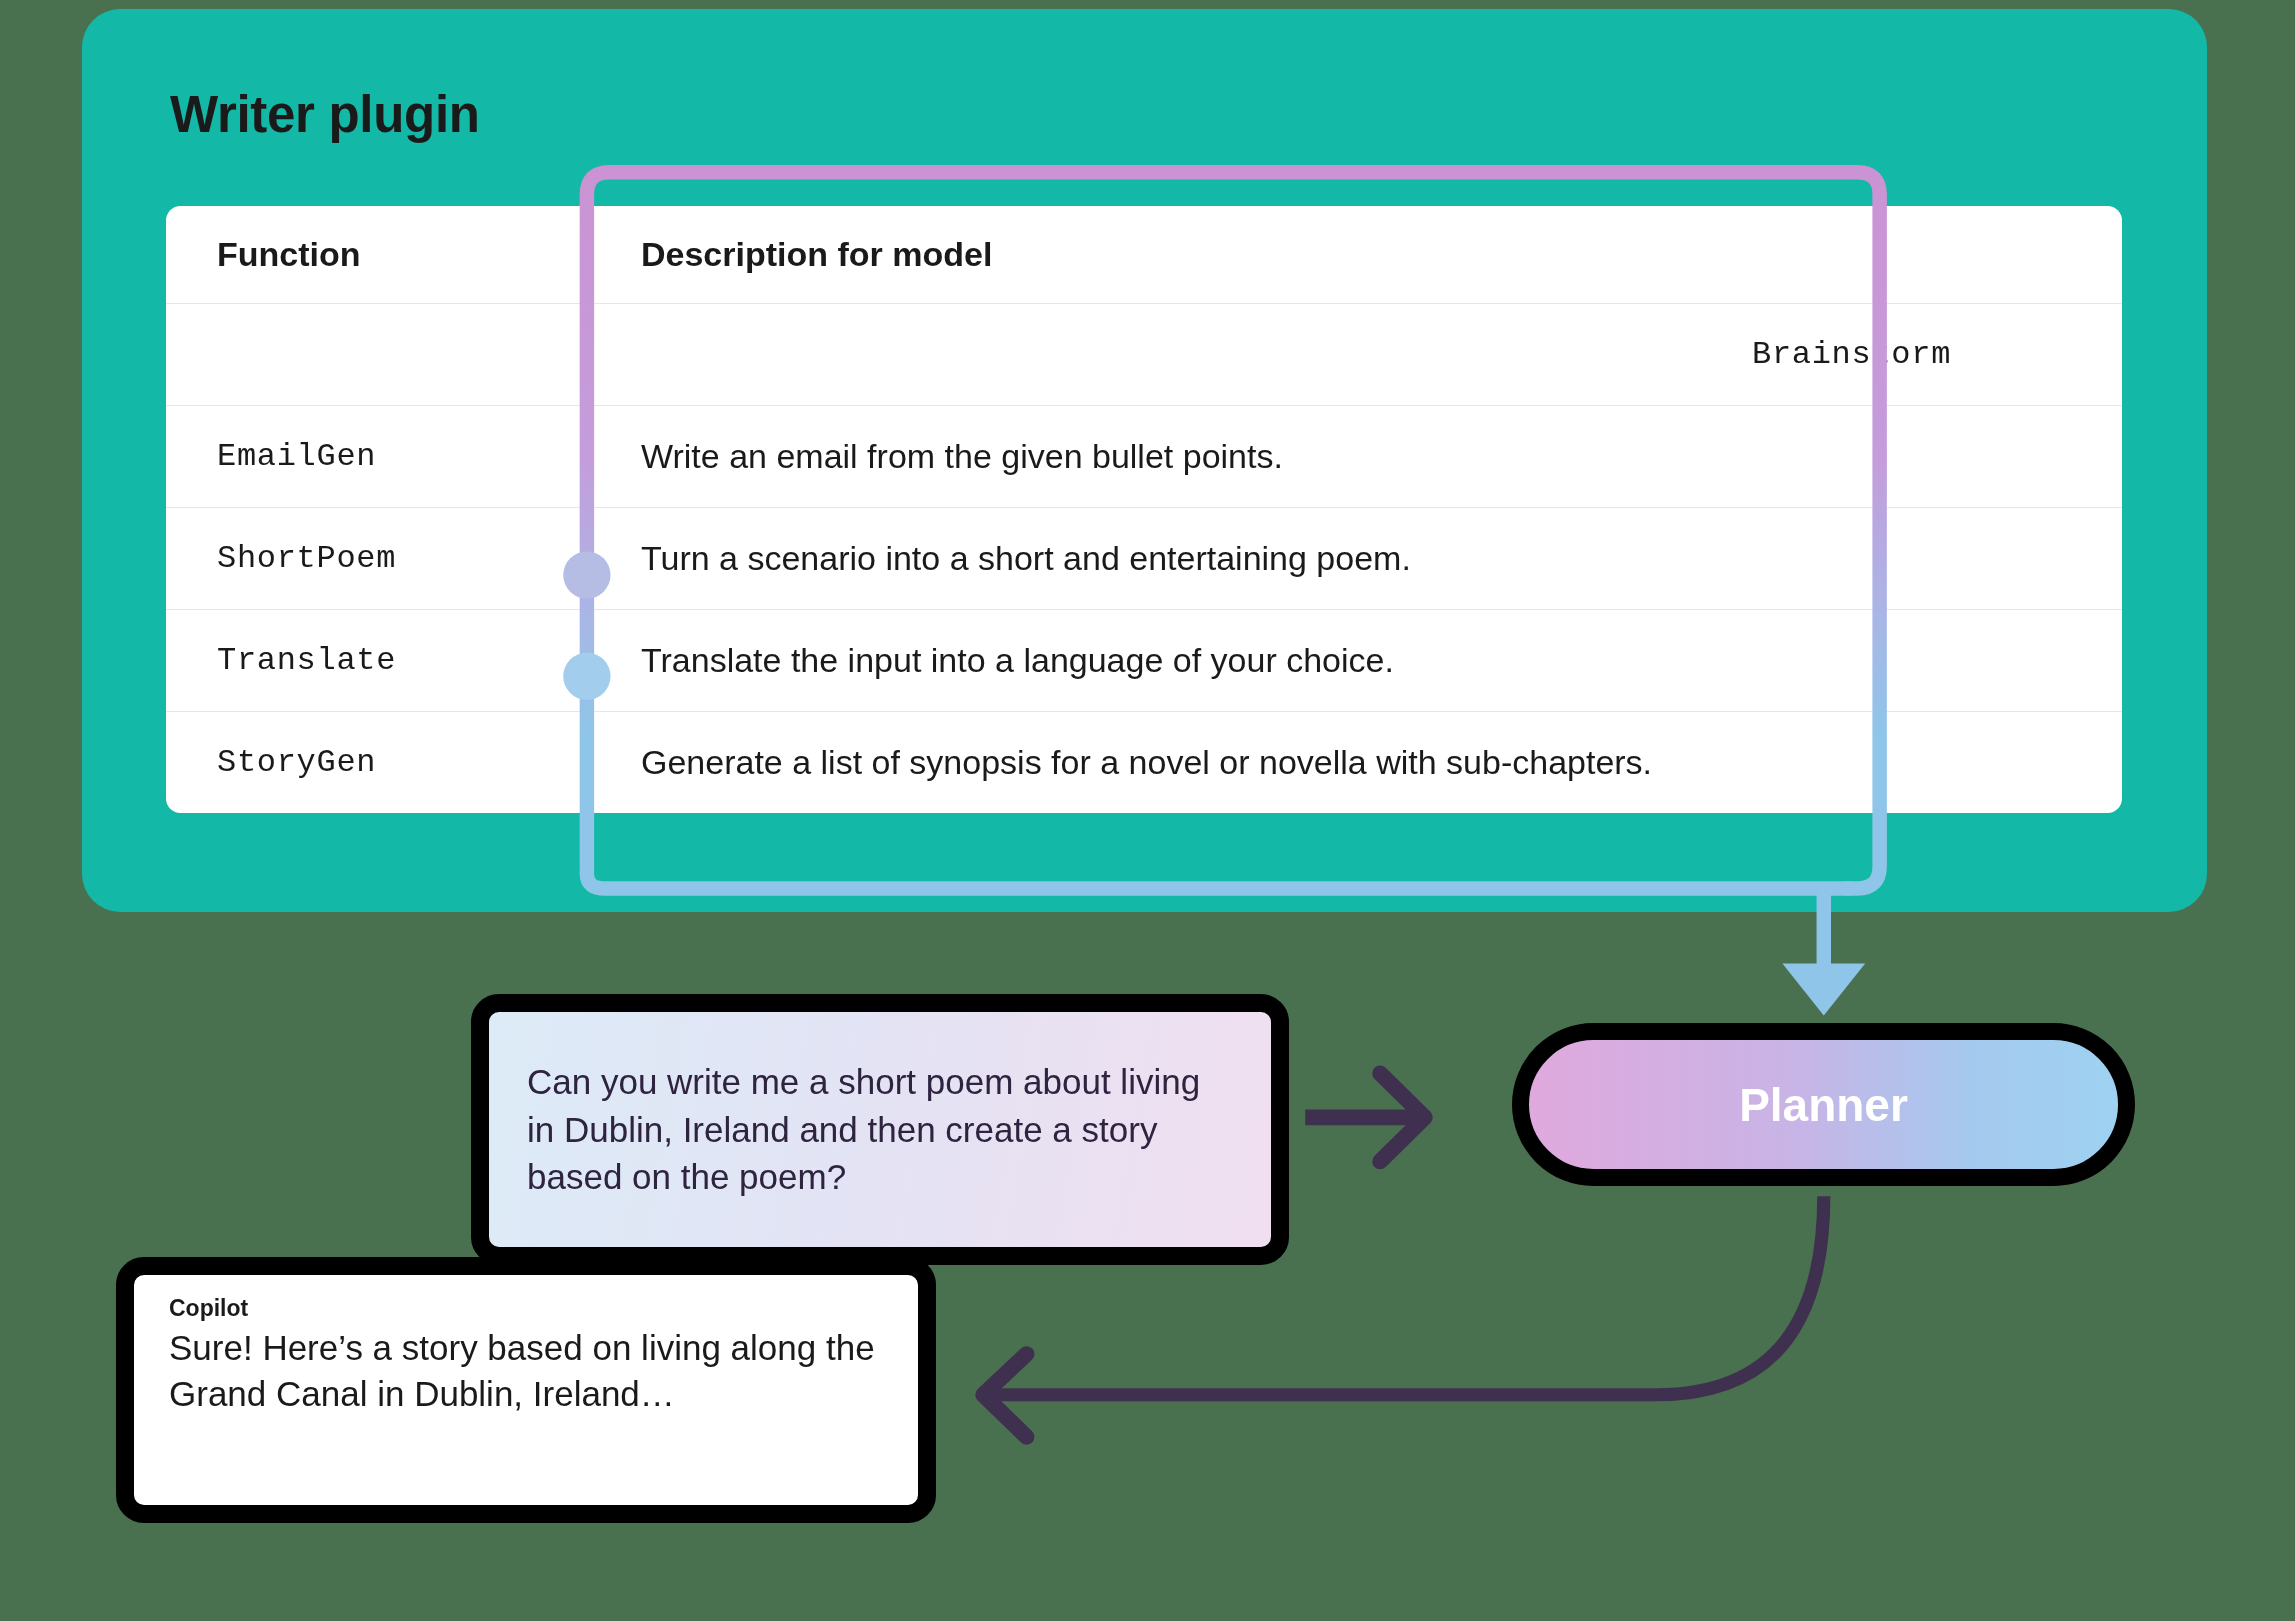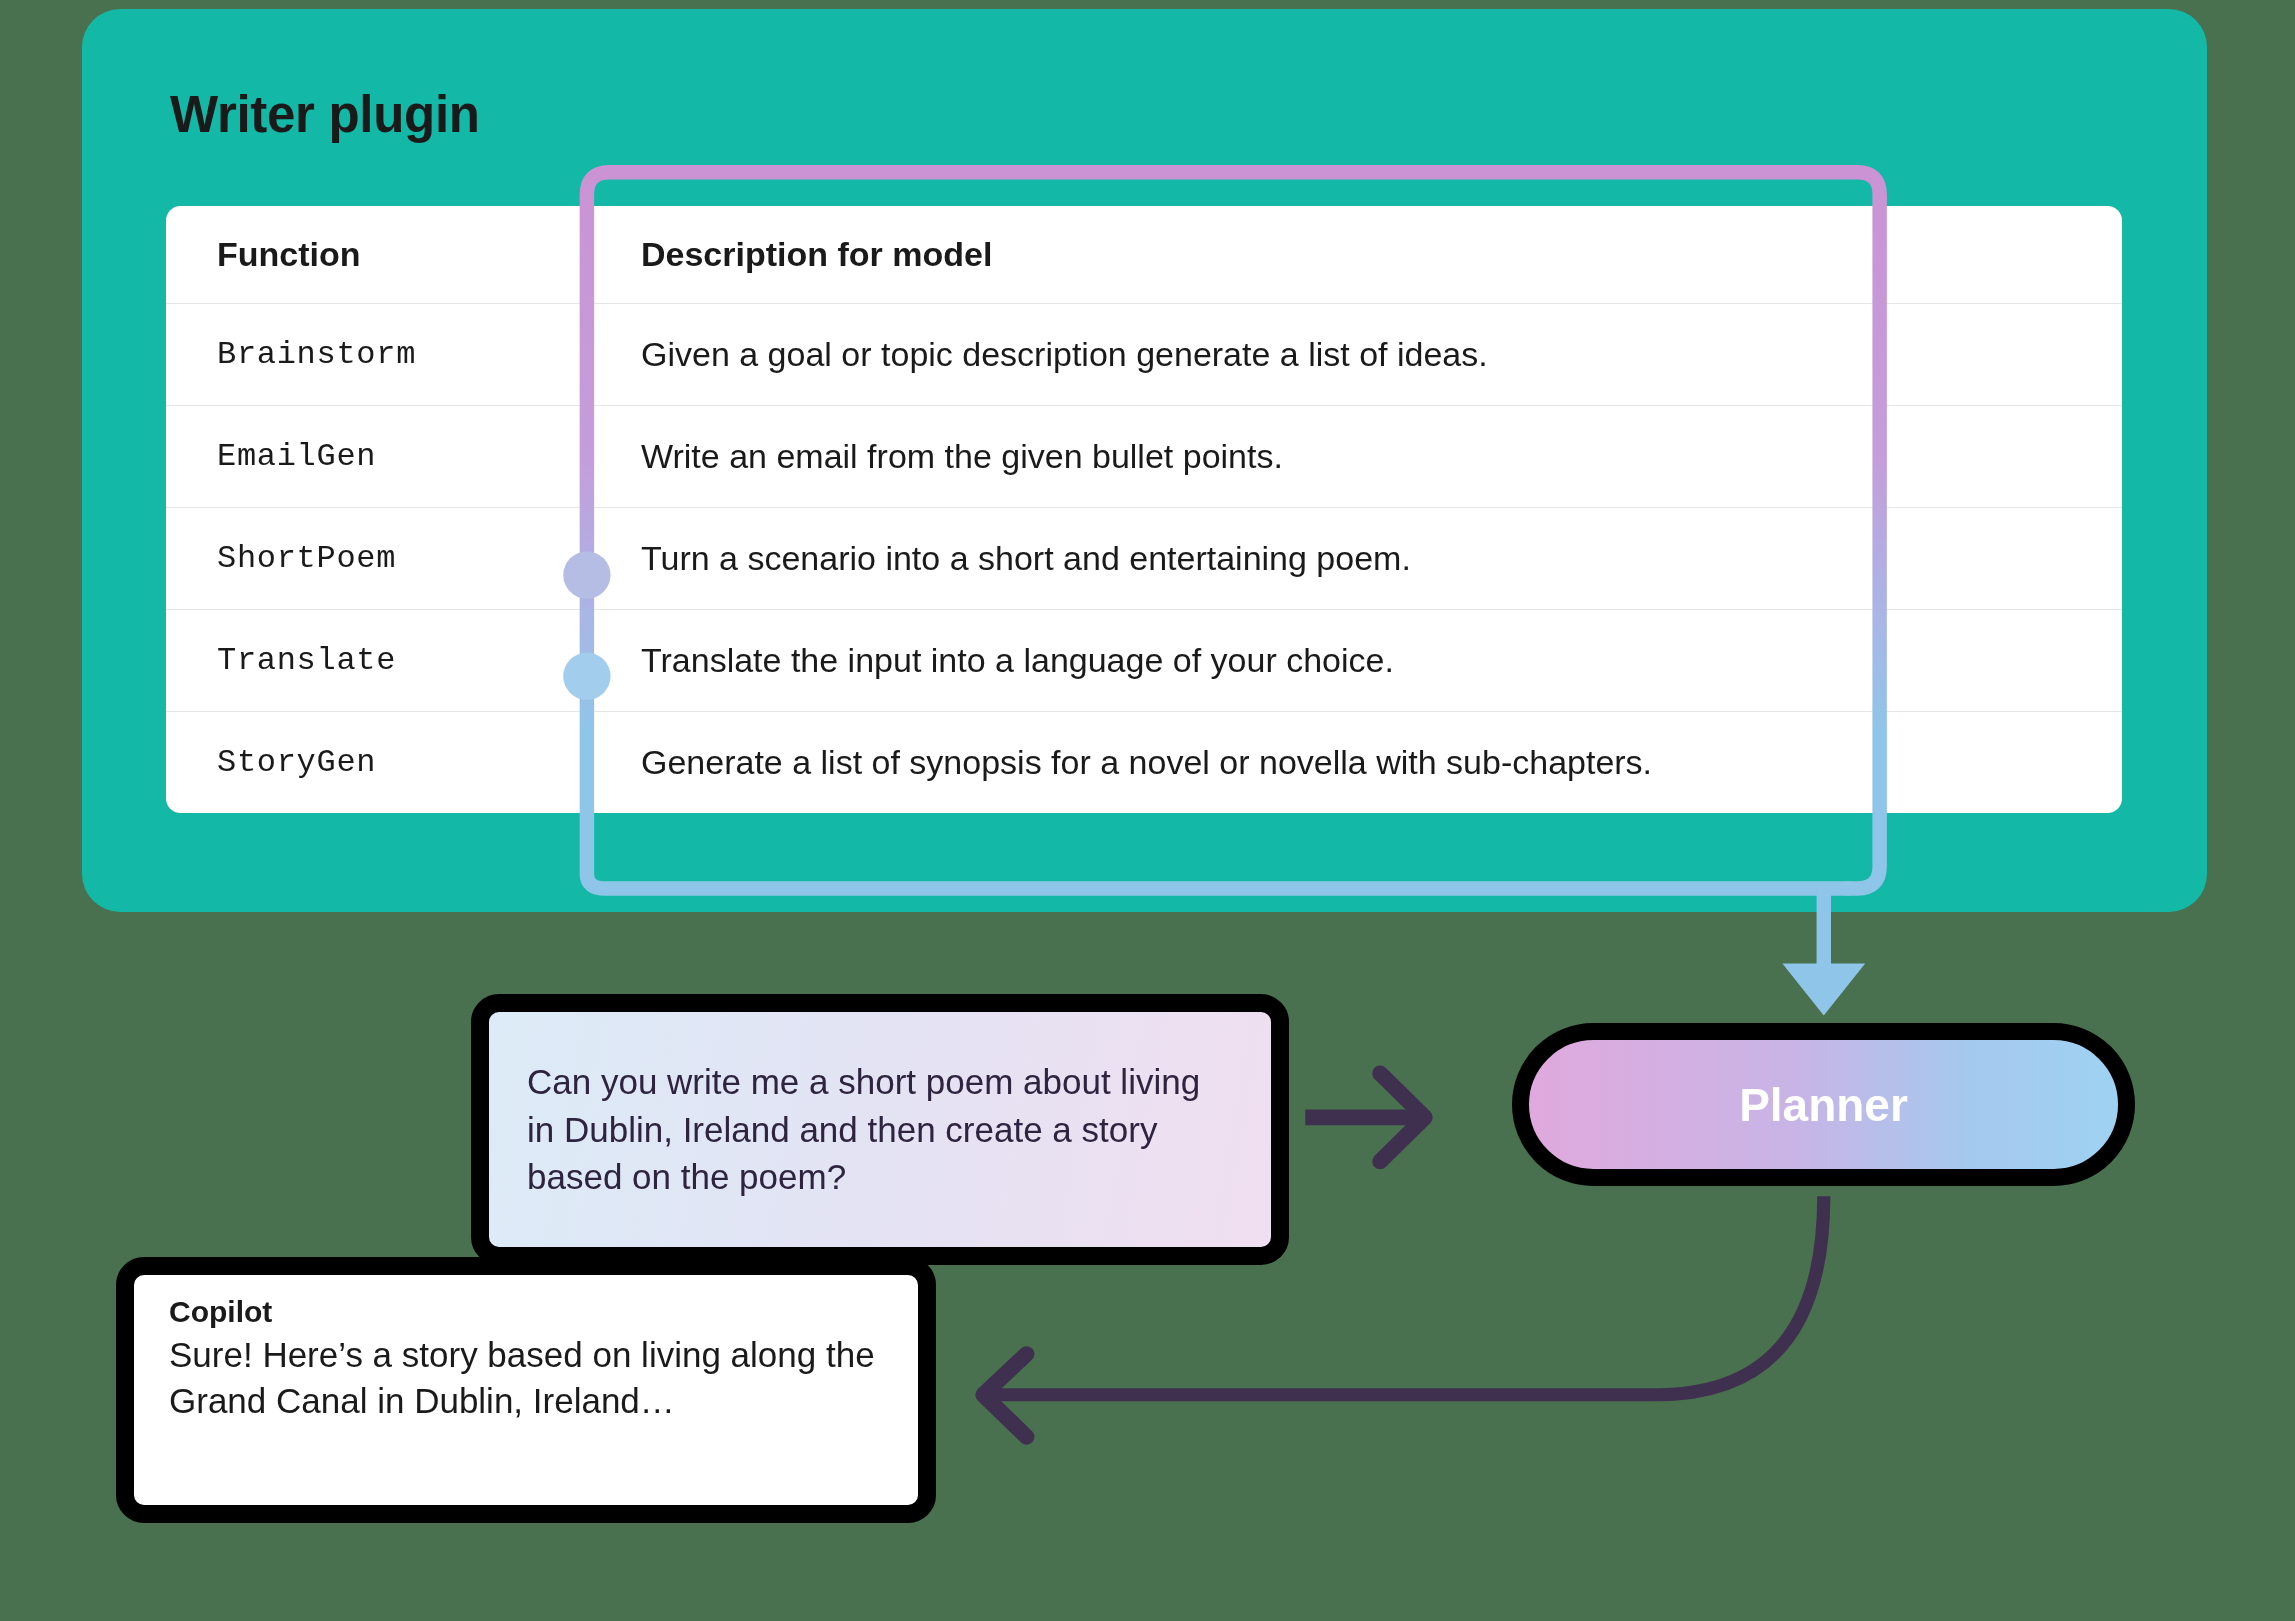--- a/index.html
+++ b/index.html
@@ -116,21 +116,21 @@
     top: 1257px;
     width: 820px;
     height: 266px;
     background: #ffffff;
     border: 18.4px solid #000000;
     border-radius: 28px;
     box-sizing: border-box;
     padding: 20px 35px 0 35px;
   }
   .copilot-name {
-    font-size: 30px;
+    font-size: 23px;
     font-weight: bold;
     color: #1a1a1a;
     margin-bottom: 2.6px;
   }
   .copilot-text {
     font-size: 35px;
     line-height: 1.33;
     color: #1a1a1a;
   }
 
@@ -173,21 +173,20 @@
   <div class="plugin-card">
     <div class="plugin-title">Writer plugin</div>
 
     <div class="fn-table">
       <div class="fn-row header">
         <div class="cell-fn hdr">Function</div>
         <div class="cell-desc hdr">Description for model</div>
       </div>
       <div class="fn-row">
         <div class="cell-fn">Brainstorm</div>
-        <div class="cell-desc">Given a goal or topic description generate a list of ideas.</div>
       </div>
       <div class="fn-row">
         <div class="cell-fn">EmailGen</div>
         <div class="cell-desc">Write an email from the given bullet points.</div>
       </div>
       <div class="fn-row">
         <div class="cell-fn">ShortPoem</div>
         <div class="cell-desc">Turn a scenario into a short and entertaining poem.</div>
       </div>
       <div class="fn-row">

